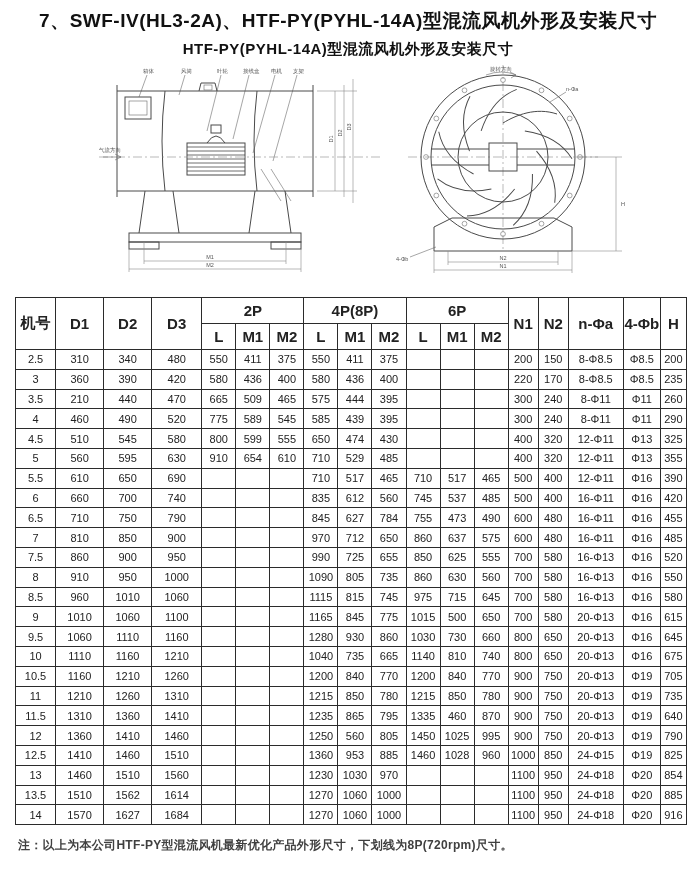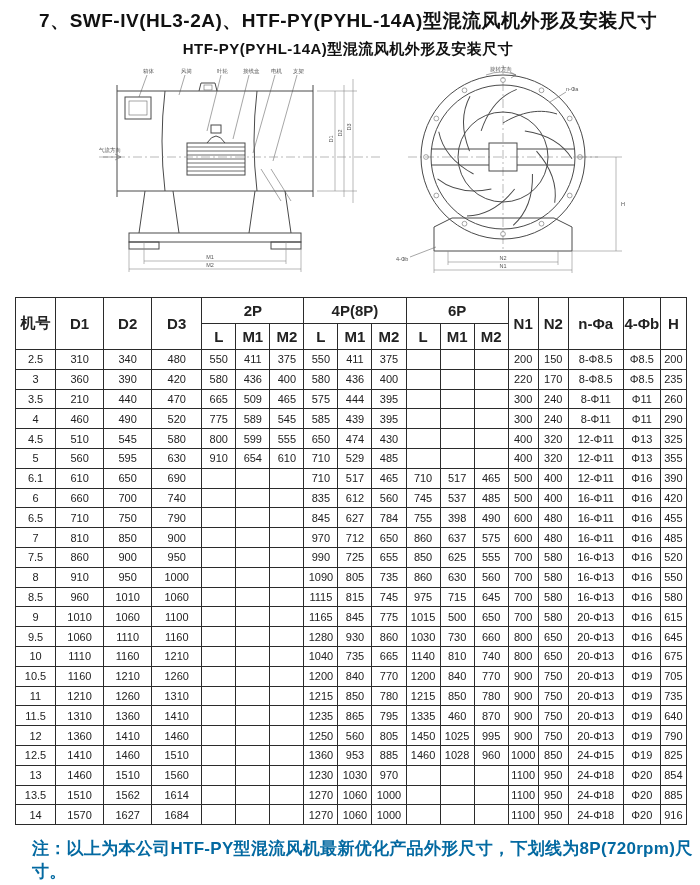--- a/index.html
+++ b/index.html
@@ -18,21 +18,21 @@
   .dim { stroke:#8a8a8a; stroke-width:0.6; fill:none; }
   .tiny { font-size:5.5px; }
   .hatch { stroke:#4a4a4a; stroke-width:0.8; }
 
   table { border-collapse:collapse; table-layout:fixed; width:672px; margin:14px 0 0 15px; font-size:11px; }
   th, td { border:1px solid #2b2b2b; text-align:center; vertical-align:middle; padding:0; overflow:hidden; white-space:nowrap; color:#222; }
   thead th { height:26px; font-weight:bold; font-size:15px; }
   tbody td { height:19.8px; }
   td.u8 { text-underline-offset:2px; }
 
-  .footnote { margin:12px 0 0 32px; font-size:17px; font-weight:bold; color:#0369a1; letter-spacing:0.3px; }
+  .footnote { margin:12px 0 0 18px; font-size:12px; font-weight:bold; color:#404040; letter-spacing:0.3px; }
 </style>
 </head>
 <body>
 
 <div class="page">
 
   <div class="title">7、SWF-IV(HL3-2A)、HTF-PY(PYHL-14A)型混流风机外形及安装尺寸</div>
   <div class="subtitle">HTF-PY(PYHL-14A)型混流风机外形及安装尺寸</div>
 
   <div class="drawings">
@@ -343,21 +343,21 @@
           <td></td>
           <td></td>
           <td></td>
           <td>400</td>
           <td>320</td>
           <td>12-Φ11</td>
           <td>Φ13</td>
           <td>355</td>
         </tr>
         <tr>
-          <td>6.1</td>
+          <td>5.5</td>
           <td>610</td>
           <td>650</td>
           <td>690</td>
           <td></td>
           <td></td>
           <td></td>
           <td>710</td>
           <td>517</td>
           <td>465</td>
           <td>710</td>
@@ -394,21 +394,21 @@
           <td>710</td>
           <td>750</td>
           <td>790</td>
           <td></td>
           <td></td>
           <td></td>
           <td>845</td>
           <td>627</td>
           <td>784</td>
           <td>755</td>
-          <td>398</td>
+          <td>473</td>
           <td>490</td>
           <td>600</td>
           <td>480</td>
           <td>16-Φ11</td>
           <td>Φ16</td>
           <td>455</td>
         </tr>
         <tr>
           <td>7</td>
           <td>810</td>

